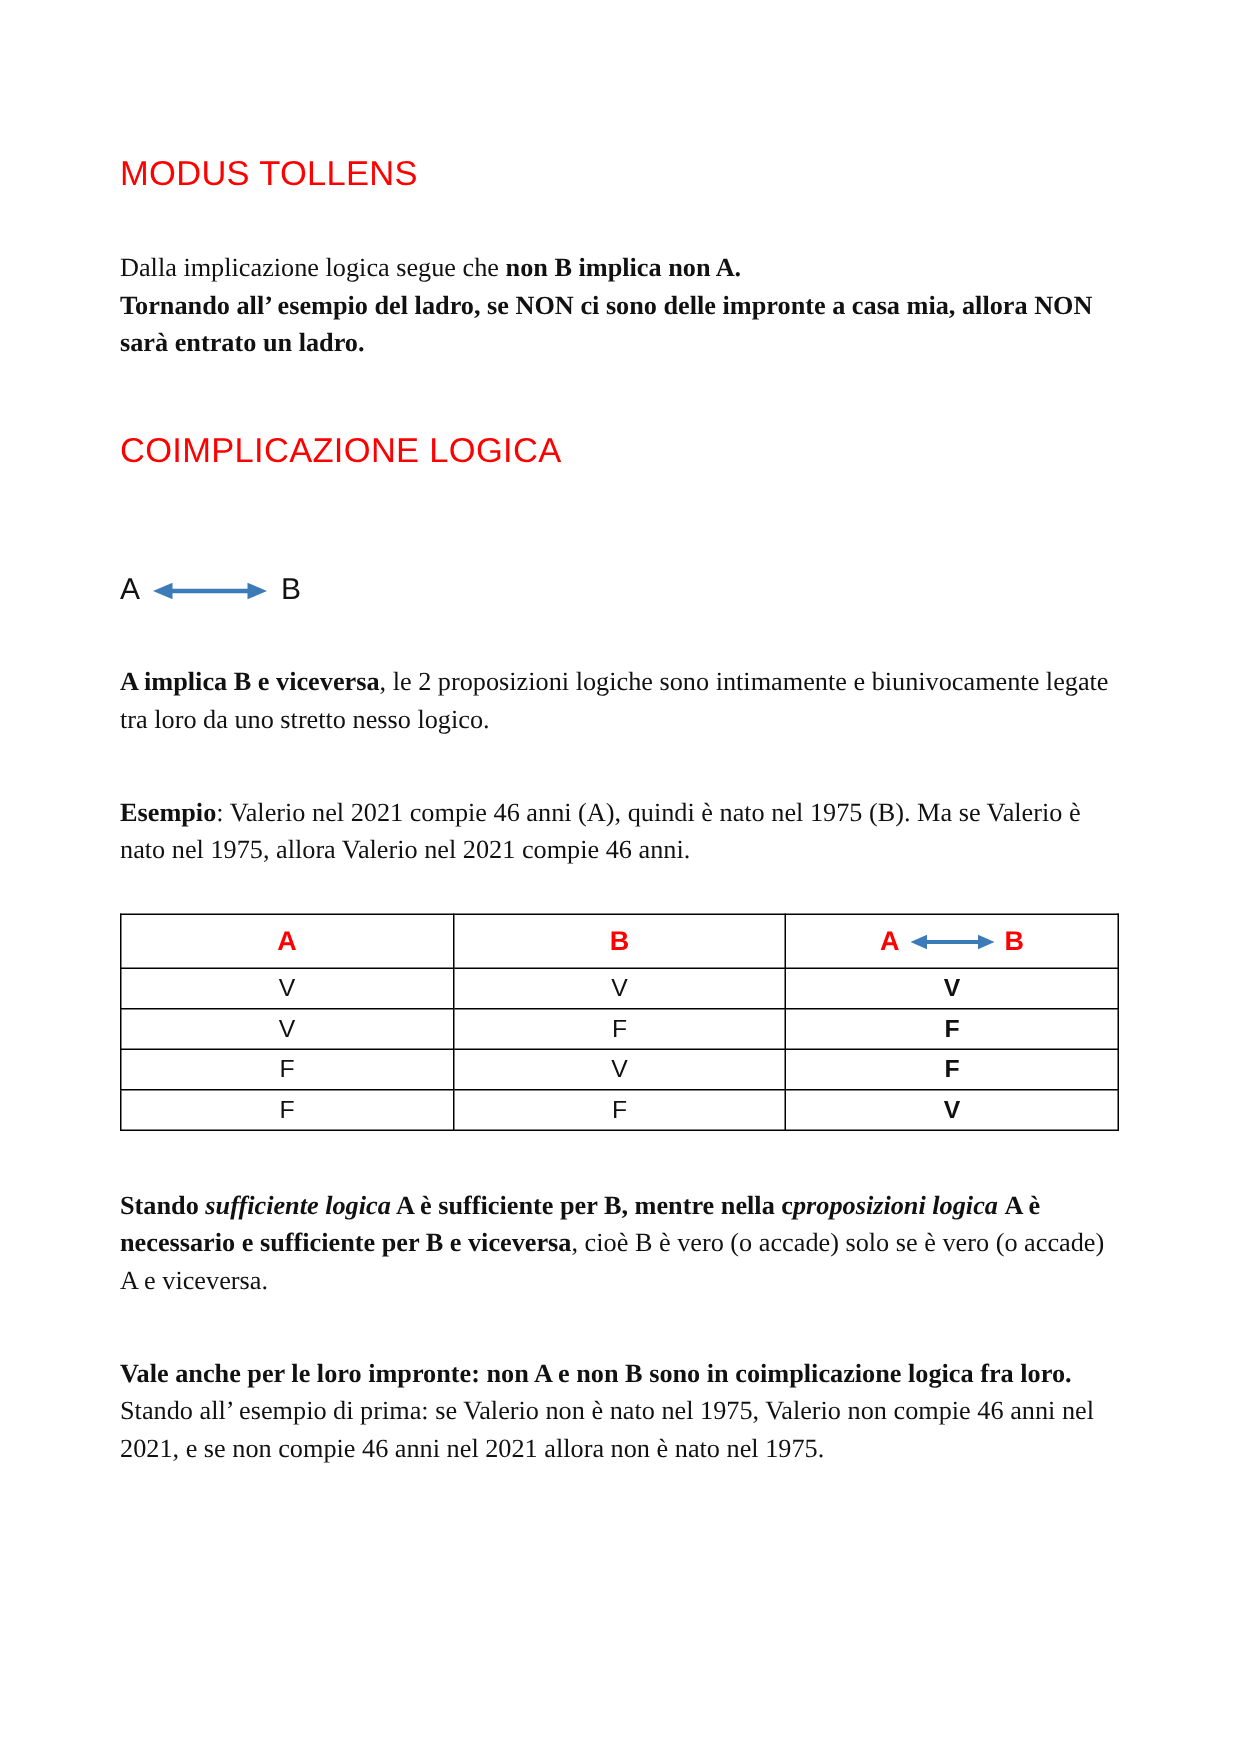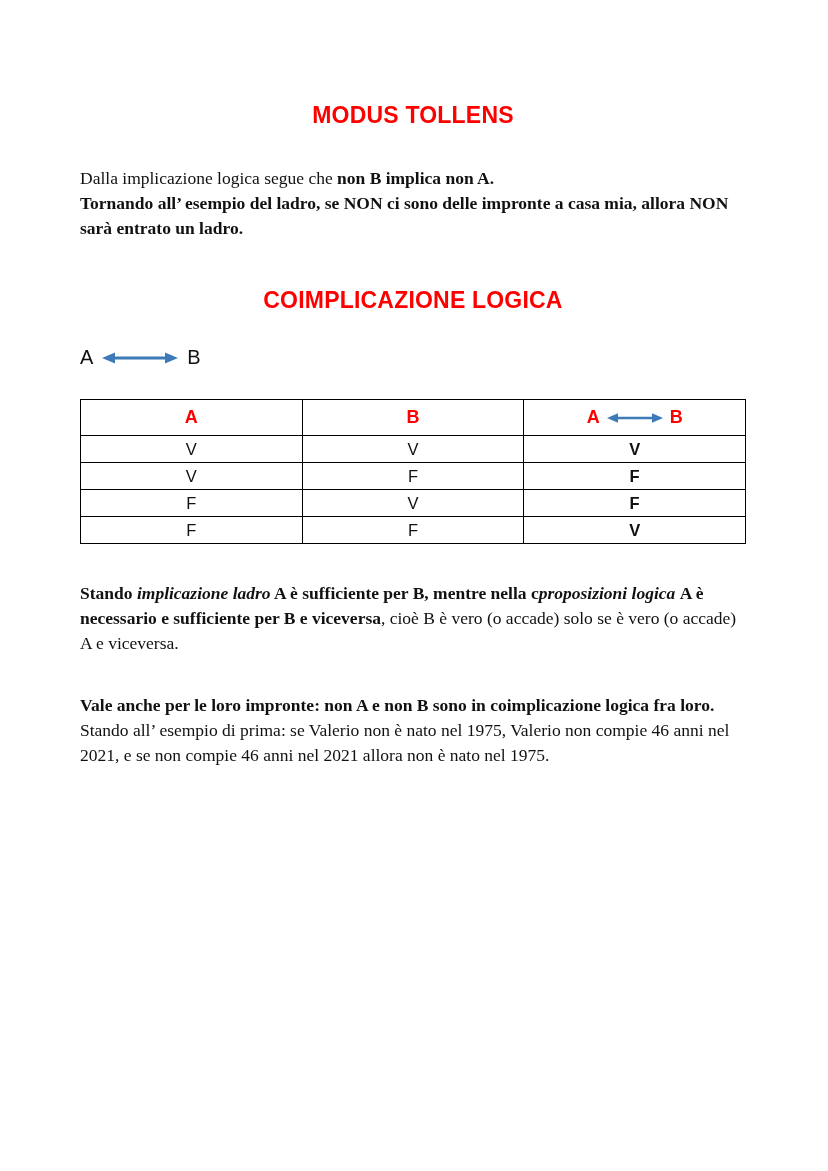--- a/index.html
+++ b/index.html
@@ -15,30 +15,29 @@
     color:var(--ink);
     overflow:hidden;
   }
   .page{
     width:828px;height:1171px;
     padding:102px 82px 0 80px;
     background:#ffffff;
   }
   .red-heading{
     font-family:"Liberation Sans", sans-serif;
-    font-weight:bold;
+    font-weight:normal;
     color:var(--red);
     font-size:23px;
     letter-spacing:0.2px;
     margin-bottom:30px;
-    text-align:center;
   }
   .red-heading.second{
     margin-top:46px;
-    margin-bottom:32px;
+    margin-bottom:68px;
   }
   p.body-text{
     font-size:17.5px;
     line-height:25px;
     margin-bottom:26px;
     color:var(--ink);
     margin-top:37px;
   }
   p.body-text .b{font-weight:bold;}
   p.body-text .i{font-style:italic;}
@@ -99,21 +98,23 @@
   <div class="ab-figure">
     <span>A</span>
     <svg class="arrow-svg" width="76" height="14" viewBox="0 0 76 14" aria-hidden="true">
       <line x1="10" y1="7" x2="66" y2="7" stroke="currentColor" stroke-width="3"></line>
       <polygon points="0,7 13,1.5 13,12.5" fill="currentColor"></polygon>
       <polygon points="76,7 63,1.5 63,12.5" fill="currentColor"></polygon>
     </svg>
     <span>B</span>
   </div>
 
+  <p class="body-text"><span class="b">A implica B e viceversa</span><span>, le 2 proposizioni logiche sono intimamente e biunivocamente legate tra loro da uno stretto nesso logico.</span></p>
 
+  <p class="body-text"><span class="b">Esempio</span><span>: Valerio nel 2021 compie 46 anni (A), quindi è nato nel 1975 (B). Ma se Valerio è nato nel 1975, allora Valerio nel 2021 compie 46 anni.</span></p>
 
   <table class="truth-table">
     <thead>
       <tr>
         <th>A</th>
         <th>B</th>
         <th>
           <div class="ab-header-inner">
             <span>A</span>
             <svg class="arrow-svg" width="56" height="12" viewBox="0 0 56 12" aria-hidden="true">
@@ -143,17 +144,17 @@
           <td class="bold-col">F</td>
         </tr>
         <tr>
           <td>F</td>
           <td>F</td>
           <td class="bold-col">V</td>
         </tr>
       </tbody>
   </table>
 
-  <p class="body-text"><span class="b">Stando </span><span class="b i">implicazione ladro</span><span class="b"> A è sufficiente per B, mentre nella c</span><span class="b i">proposizioni logica </span><span class="b">A è necessario e sufficiente per B e viceversa</span><span>, cioè B è vero (o accade) solo se è vero (o accade) A e viceversa.</span></p>
+  <p class="body-text"><span class="b">Stando </span><span class="b i">sufficiente logica</span><span class="b"> A è sufficiente per B, mentre nella c</span><span class="b i">proposizioni logica </span><span class="b">A è necessario e sufficiente per B e viceversa</span><span>, cioè B è vero (o accade) solo se è vero (o accade) A e viceversa.</span></p>
 
   <p class="body-text"><span class="b">Vale anche per le loro impronte: non A e non B sono in coimplicazione logica fra loro. </span><span>Stando all’ esempio di prima: se Valerio non è nato nel 1975, Valerio non compie 46 anni nel 2021, e se non compie 46 anni nel 2021 allora non è nato nel 1975.</span></p>
 
 </div>
 
 </body></html>

